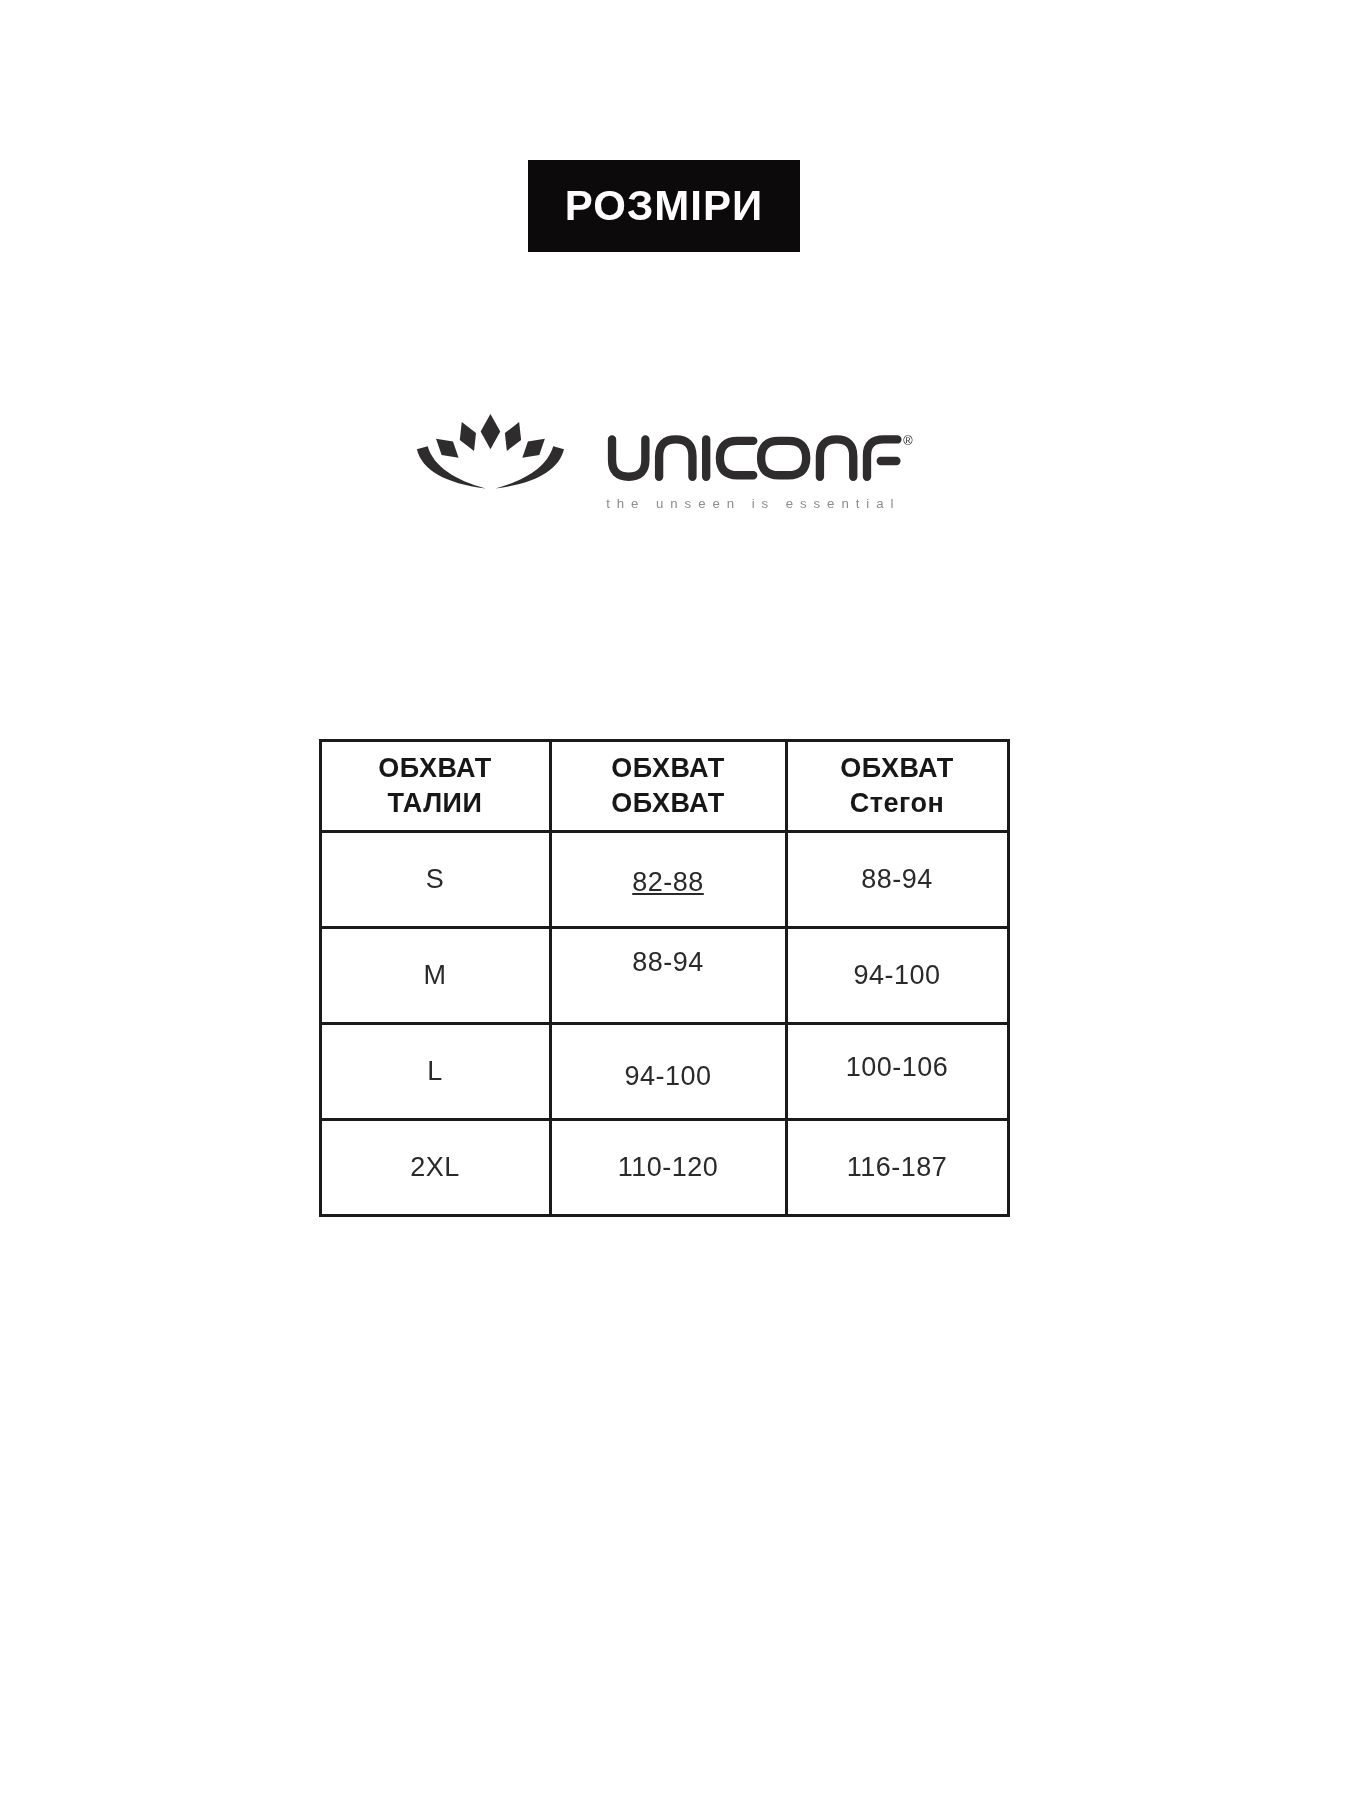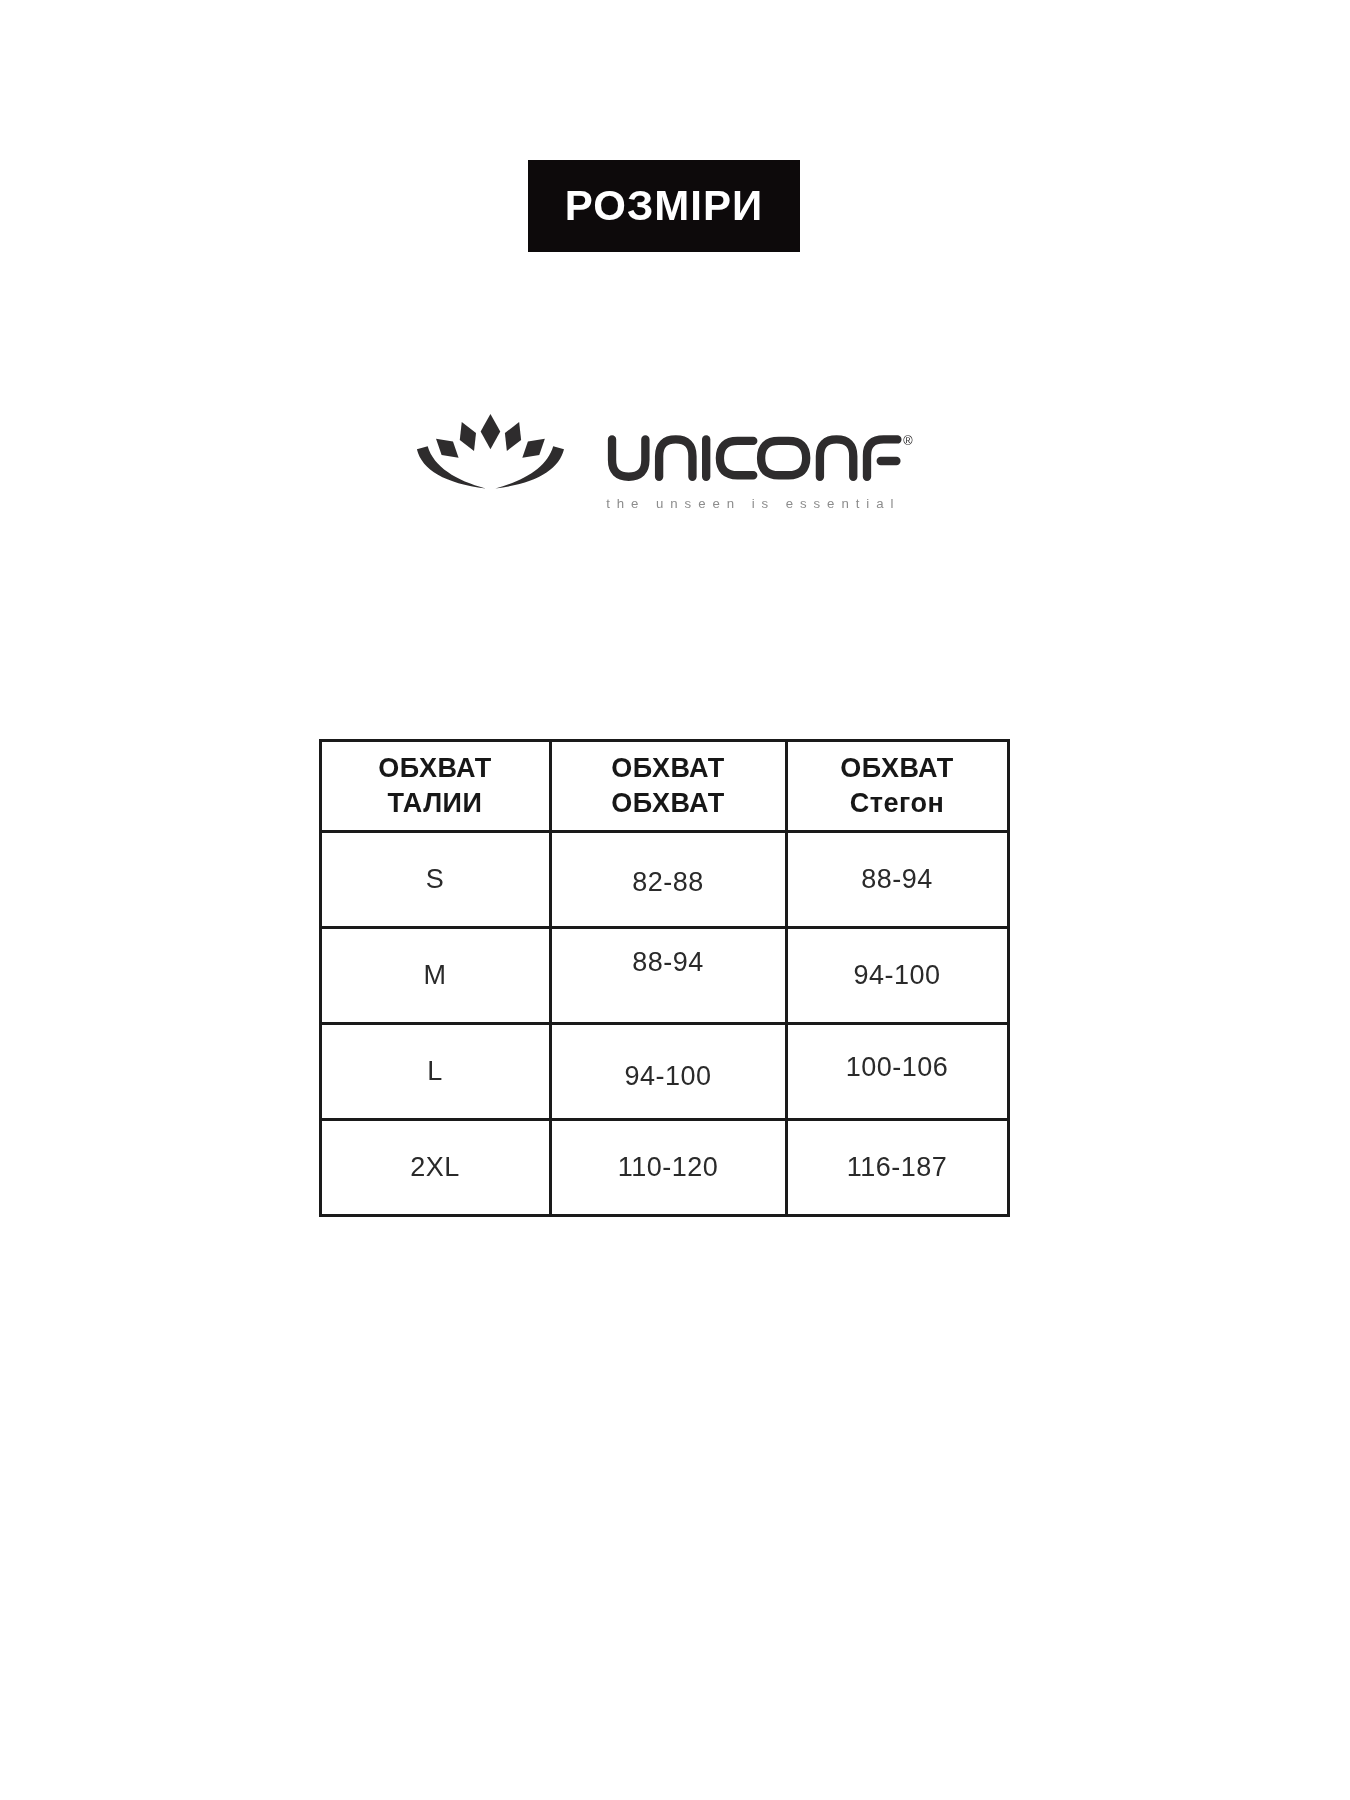--- a/index.html
+++ b/index.html
@@ -84,21 +84,21 @@
     letter-spacing: 0.5px;
   }
   .size-table td {
     font-size: 27px;
     font-weight: normal;
     color: #2a2a2a;
     letter-spacing: 0.5px;
   }
   .size-table td .v { display: inline-block; }
   
-  .size-table tbody tr:nth-child(1) td:nth-child(2) .v { transform: translateY(3px); }
+  .size-table tbody tr:nth-child(1) td:nth-child(2) .v { transform: translateY(3px); text-decoration: underline; }
   .size-table tbody tr:nth-child(2) td:nth-child(2) .v { transform: translateY(-13px); }
   .size-table tbody tr:nth-child(3) td:nth-child(2) .v { transform: translateY(5px); }
   .size-table tbody tr:nth-child(3) td:nth-child(3) .v { transform: translateY(-4px); }
 </style>
 </head>
 <body>
 
 <div class="page">
   <div class="content">
 

